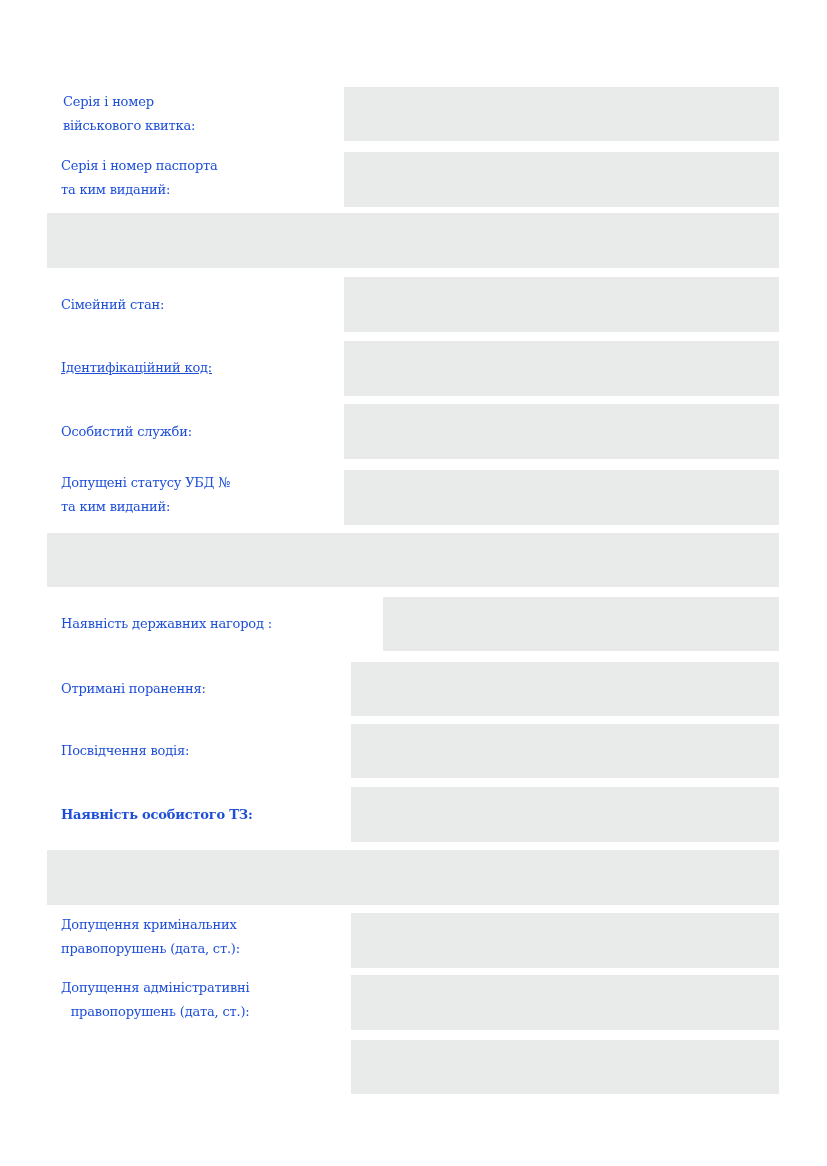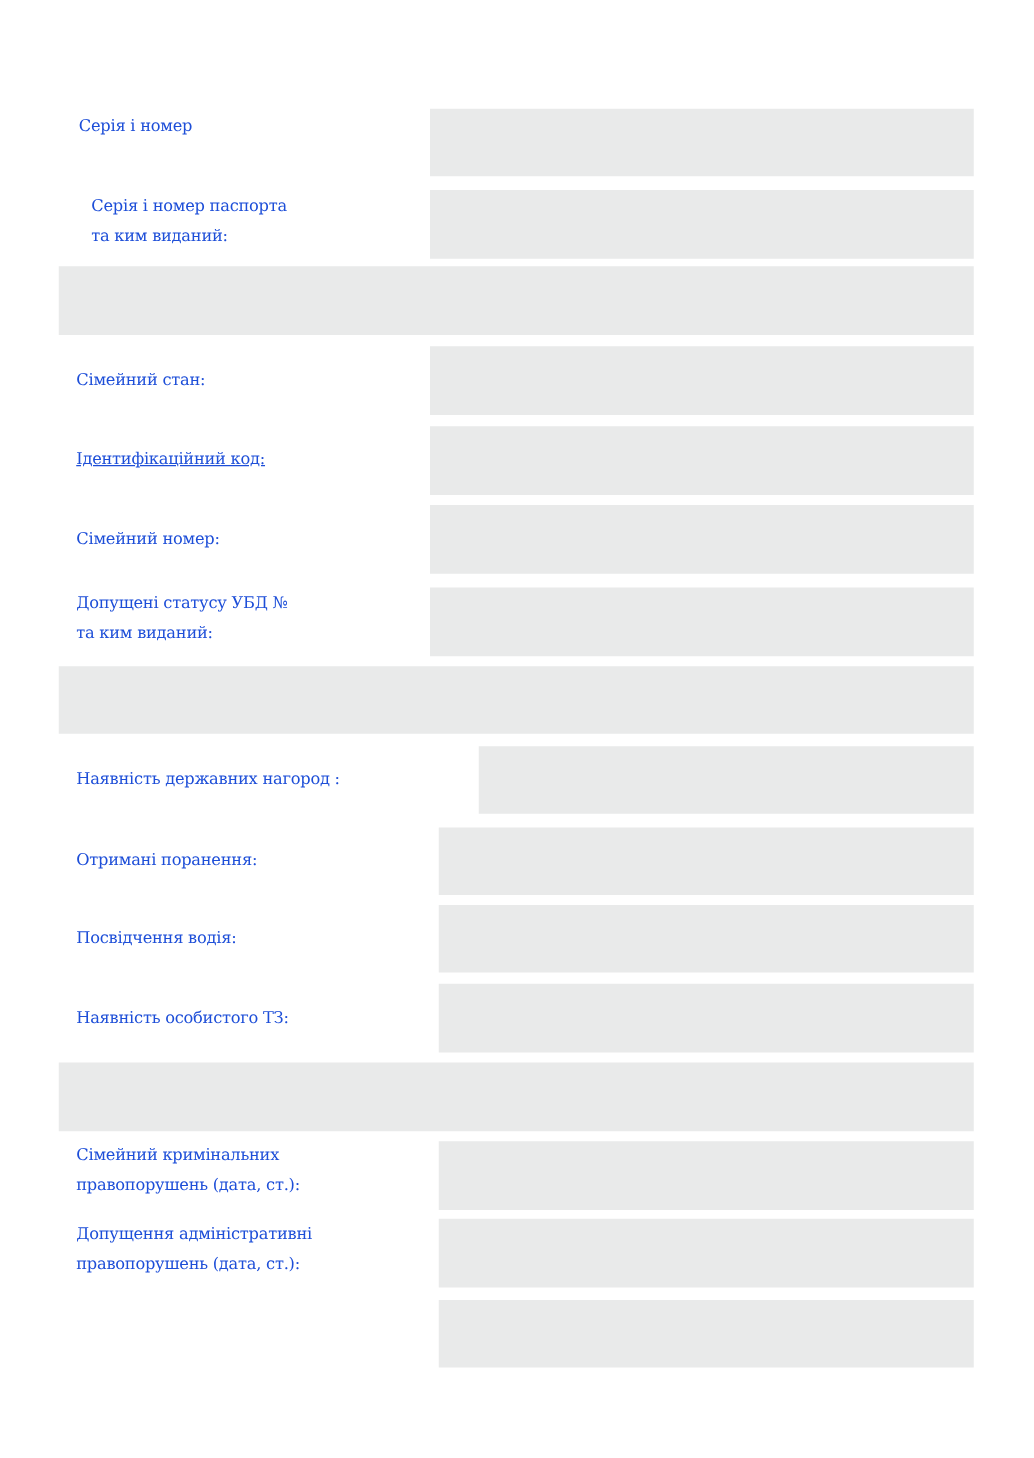--- a/index.html
+++ b/index.html
@@ -9,69 +9,70 @@
            line-height: 24px; white-space: nowrap; letter-spacing: -0.2px; }
   .label.l1 { left: 63px; }
   .field { position: absolute; background: #e9eaea; box-sizing: border-box; }
   .full { left: 47px; width: 732px; }
 </style>
 </head>
 <body>
 
 <div class="label l1" style="top:90px;">
   <div>Серія і номер</div>
+  <div>військового квитка:</div>
 </div>
 <div class="field" style="left:344px; width:435px; top:87px; height:54px;"></div>
 
-<div class="label" style="top:154px;margin-left:12px;">
+<div class="label" style="top:154px;">
   <div>Серія і номер паспорта</div>
   <div>та ким виданий:</div>
 </div>
 <div class="field" style="left:344px; width:435px; top:152px; height:55px;"></div>
 
 <div class="field full" style="top:213px; height:55px;"></div>
 
 <div class="label" style="top:293px;text-align:center;">Сімейний стан:</div>
 <div class="field" style="left:344px; width:435px; top:277px; height:55px;"></div>
 
 <div class="label" style="top:356px;text-decoration:underline;">Ідентифікаційний код:</div>
 <div class="field" style="left:344px; width:435px; top:341px; height:55px;"></div>
 
-<div class="label" style="top:420px;">Сімейний номер:</div>
+<div class="label" style="top:420px;">Особистий служби:</div>
 <div class="field" style="left:344px; width:435px; top:404px; height:55px;"></div>
 
 <div class="label" style="top:471px;">
   <div>Допущені статусу УБД №</div>
   <div>та ким виданий:</div>
 </div>
 <div class="field" style="left:344px; width:435px; top:470px; height:55px;"></div>
 
 <div class="field full" style="top:533px; height:54px;"></div>
 
 <div class="label" style="top:612px;text-align:right;">Наявність державних нагород :</div>
 <div class="field" style="left:383px; width:396px; top:597px; height:54px;"></div>
 
 <div class="label" style="top:677px;">Отримані поранення:</div>
 <div class="field" style="left:351px; width:428px; top:662px; height:54px;"></div>
 
 <div class="label" style="top:739px;">Посвідчення водія:</div>
 <div class="field" style="left:351px; width:428px; top:724px; height:54px;"></div>
 
-<div class="label" style="top:803px;">Наявність особистого ТЗ:</div>
+<div class="label" style="top:803px;font-weight:bold;">Наявність особистого ТЗ:</div>
 <div class="field" style="left:351px; width:428px; top:787px; height:55px;"></div>
 
 <div class="field full" style="top:850px; height:55px;"></div>
 
 <div class="label" style="top:913px;">
-  <div>Сімейний кримінальних</div>
+  <div>Допущення кримінальних</div>
   <div>правопорушень (дата, ст.):</div>
 </div>
 <div class="field" style="left:351px; width:428px; top:913px; height:55px;"></div>
 
-<div class="label" style="top:976px;">
+<div class="label" style="top:976px;text-align:right;">
   <div>Допущення адміністративні</div>
   <div>правопорушень (дата, ст.):</div>
 </div>
 <div class="field" style="left:351px; width:428px; top:975px; height:55px;"></div>
 
 <div class="label" style="top:1040px;">
 </div>
 <div class="field" style="left:351px; width:428px; top:1040px; height:54px;"></div>
 
 </body></html>

